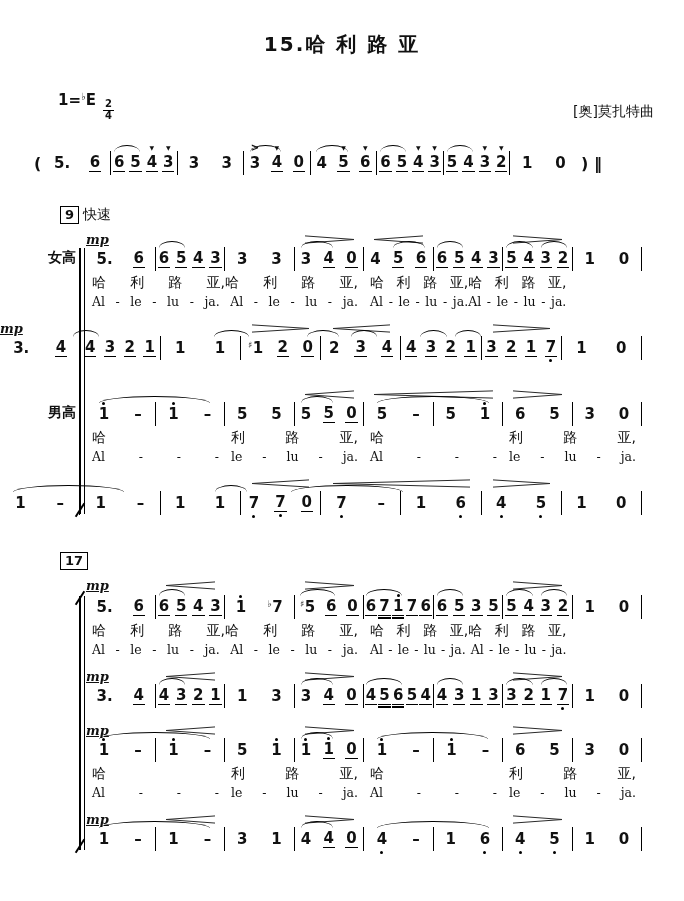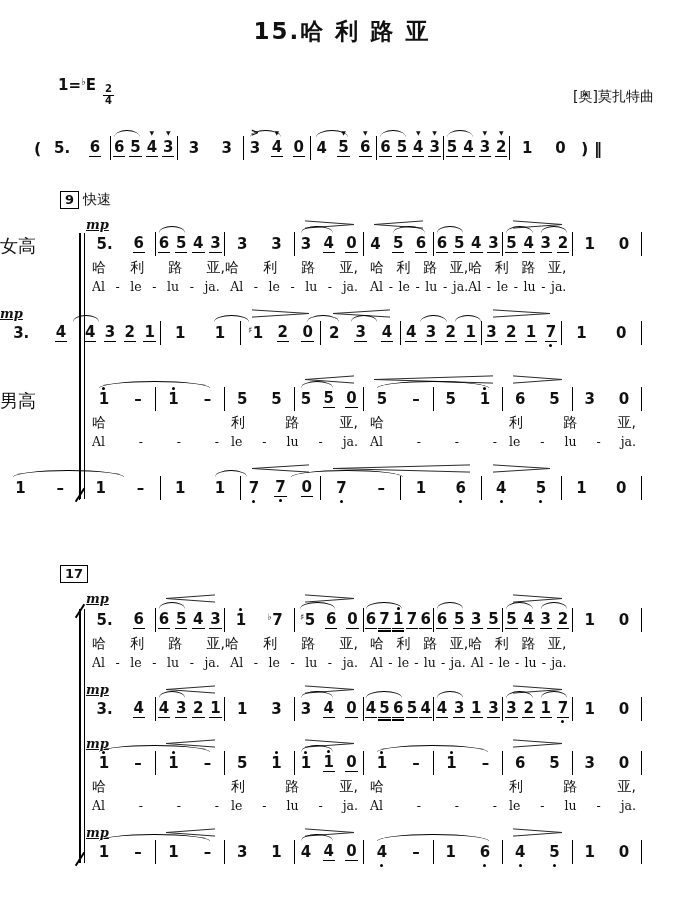--- a/index.html
+++ b/index.html
@@ -1,40 +1,40 @@
 <!DOCTYPE html>
 <html><head>
 <meta charset="utf-8">
 <style>
   html,body{margin:0;padding:0;background:#e8e8e8;}
   #page{position:relative;width:684px;height:901px;background:#ffffff;margin:0 auto;
         font-family:"DejaVu Sans",sans-serif;color:#111;overflow:hidden;}
   
-  .title{margin-top:16px;height:38px;text-align:center;font-size:23px;font-weight:bold;
+  .title{margin-top:31px;height:38px;text-align:center;font-size:20px;font-weight:bold;
          font-family:"DejaVu Sans",sans-serif;letter-spacing:2px;}
   .keyrow{margin:30px 30px 0 58px;height:22px;display:flex;justify-content:space-between;align-items:flex-end;}
   .keysig{font-size:15px;font-weight:bold;}
   .keysig .flat{font-size:10px;position:relative;top:-5px;}
   .ts{display:inline-flex;flex-direction:column;vertical-align:-2px;margin-left:7px;text-align:center;}
   .ts i{font-style:normal;font-size:10px;font-weight:bold;line-height:1.05;padding:0 2px;}
   .ts i:first-child{border-bottom:1px solid #000;}
   .composer{font-size:14px;font-family:"DejaVu Sans",sans-serif;margin-top:44px;}
   
   .introwrap{margin:14px 40px 0 34px;height:36px;}
   
   .markrow{margin-left:60px;height:20px;display:flex;align-items:center;}
   .markrow1{margin-top:34px;}
-  .markrow2{margin-top:64px;}
+  .markrow2{margin-top:36px;}
   .rmark{border:1.4px solid #000;padding:0 4px;font-size:13px;font-weight:bold;line-height:16px;}
   .tempo{font-size:14px;margin-left:4px;}
   
   .system{position:relative;margin-top:6px;}
   .voice{display:flex;}
-  .vlabel{width:86px;box-sizing:border-box;padding:18px 10px 0 0;
-          font-size:18px;white-space:nowrap;}
+  .vlabel{width:86px;box-sizing:border-box;padding:18px 10px 0 0;text-align:right;
+          font-size:14px;white-space:nowrap;font-weight:bold;}
   .vbody{flex:1;margin-right:42px;min-width:0;}
   .dynrow{position:relative;height:16px;}
   .dynrow.tall{height:18px;}
   .mp{position:absolute;left:0;top:1px;font-family:"DejaVu Serif",serif;font-style:italic;
       font-weight:bold;font-size:13px;text-decoration:underline;}
   .hp{position:absolute;top:4px;height:9px;}
   .hp svg{width:100%;height:100%;display:block;}
   .notesrow{position:relative;height:24px;display:flex;align-items:center;}
   .paren{font-size:16px;font-weight:bold;padding:0 3px 0 0;}
   .paren.end{padding:0 0 0 4px;}

